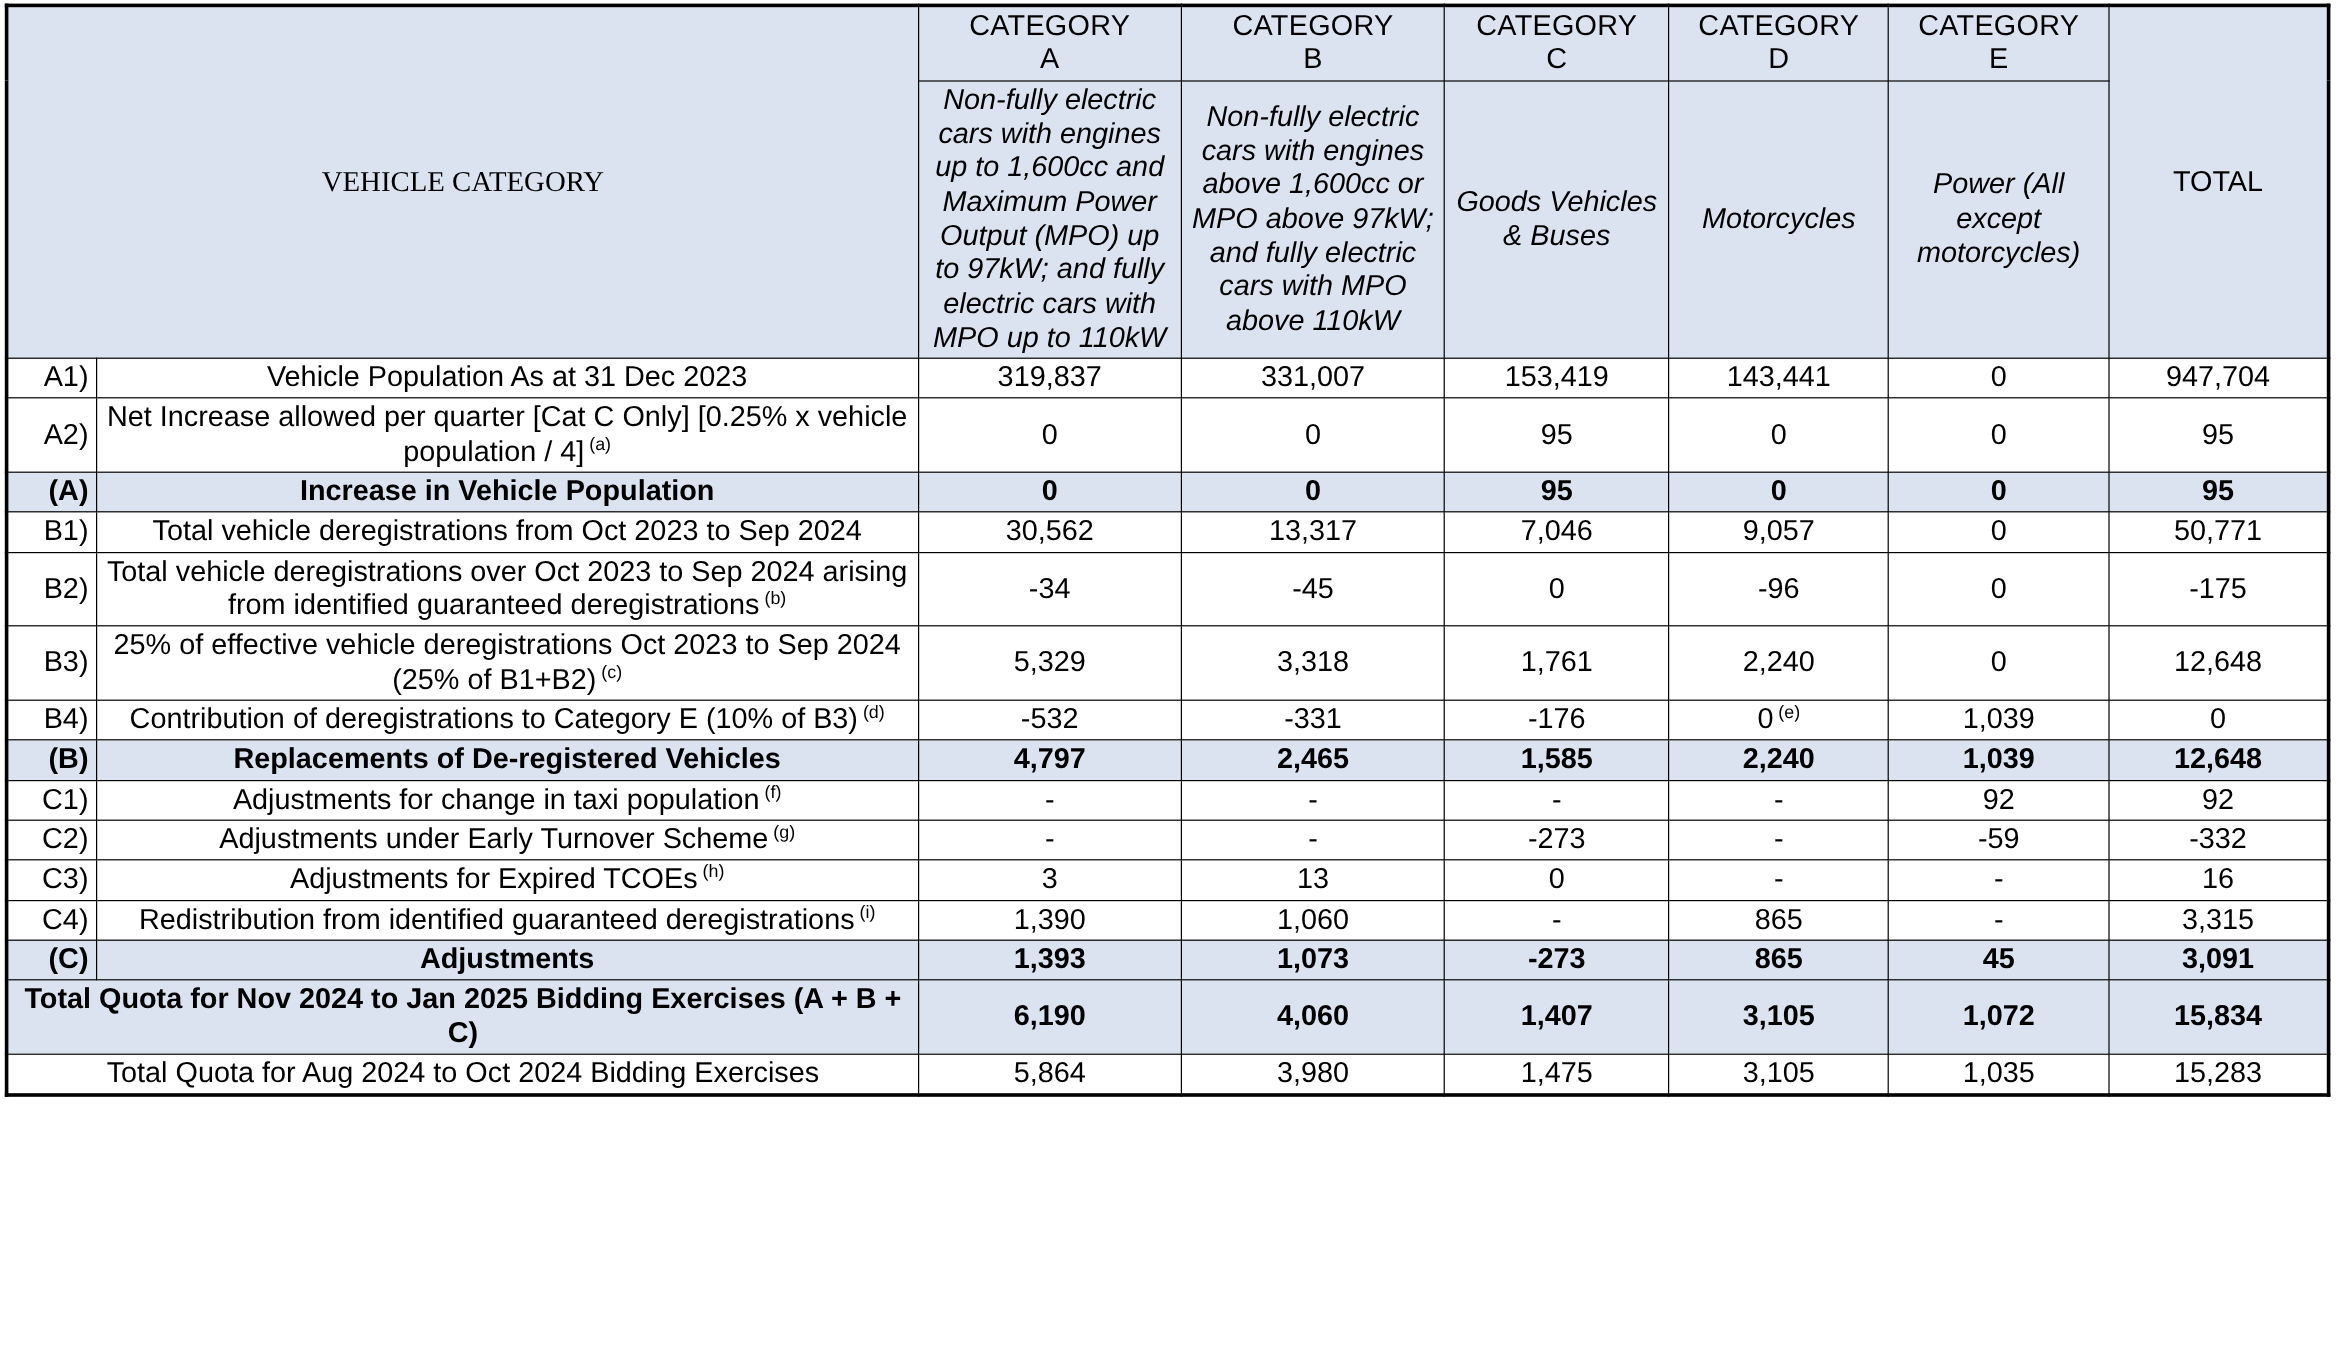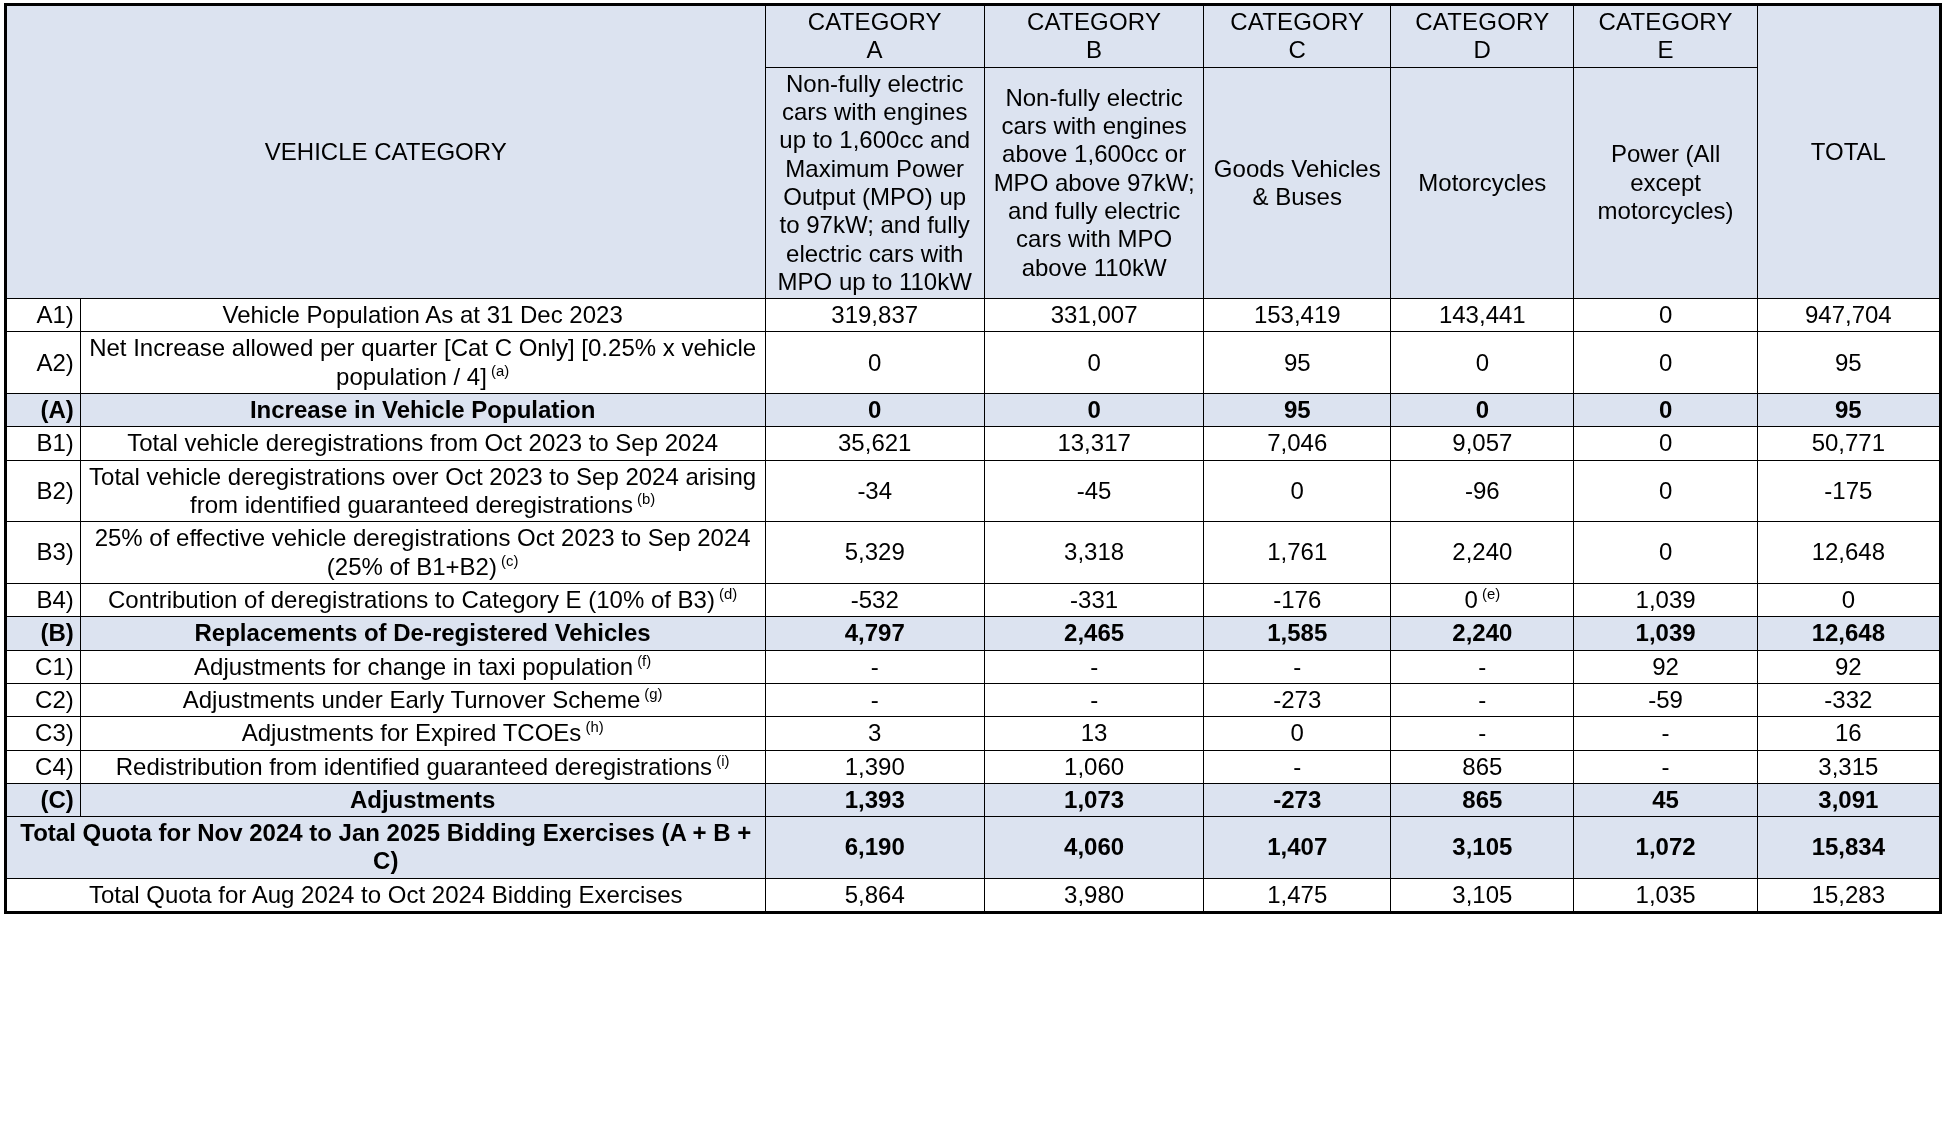--- a/index.html
+++ b/index.html
@@ -63,20 +63,21 @@
     font-size: 22px;
     line-height: 1.25;
   }
   .hdr-total {
     font-size: 27px;
   }
   .hdr-vehcat {
     font-size: 26px;
     text-align: center;
     vertical-align: middle;
+    font-family: Liberation Serif, serif;
   }
   
   .code {
     text-align: right;
     font-size: 24px;
     padding-left: 7px;
     padding-right: 2px;
     white-space: nowrap;
   }
   .desc {
@@ -131,21 +132,21 @@
         <td class="hdr hdr-catname">
           <span>CATEGORY</span><br>
           <span>D</span>
         </td>
         <td class="hdr hdr-catname">
           <span>CATEGORY</span><br>
           <span>E</span>
         </td>
         <td class="hdr hdr-total" rowspan="2">TOTAL</td>
       </tr>
-      <tr style="height:226px;">
+      <tr style="height:226px;font-style:italic;">
         <td class="hdr hdr-desc">Non-fully electric cars with engines up to 1,600cc and Maximum Power Output (MPO) up to 97kW; and fully electric cars with MPO up to 110kW</td>
         <td class="hdr hdr-desc">Non-fully electric cars with engines above 1,600cc or MPO above 97kW; and fully electric cars with MPO above 110kW</td>
         <td class="hdr hdr-desc-sm">Goods Vehicles &amp; Buses</td>
         <td class="hdr hdr-desc-sm">Motorcycles</td>
         <td class="hdr hdr-desc-sm">Power (All except motorcycles)</td>
       </tr>
     </thead>
     <tbody id="tbody">
         <tr>
           <td class="code">A1)</td>
@@ -173,21 +174,21 @@
           <td class="num b">0</td>
           <td class="num b">0</td>
           <td class="num b">95</td>
           <td class="num b">0</td>
           <td class="num b">0</td>
           <td class="num b">95</td>
         </tr>
         <tr>
           <td class="code">B1)</td>
           <td class="desc">Total vehicle deregistrations from Oct 2023 to Sep 2024</td>
-          <td class="num">35,621</td>
+          <td class="num">30,562</td>
           <td class="num">13,317</td>
           <td class="num">7,046</td>
           <td class="num">9,057</td>
           <td class="num">0</td>
           <td class="num">50,771</td>
         </tr>
         <tr class="thickbot">
           <td class="code">B2)</td>
           <td class="desc">Total vehicle deregistrations over Oct 2023 to Sep 2024 arising from identified guaranteed deregistrations<sup> (b)</sup></td>
           <td class="num">-34</td>

